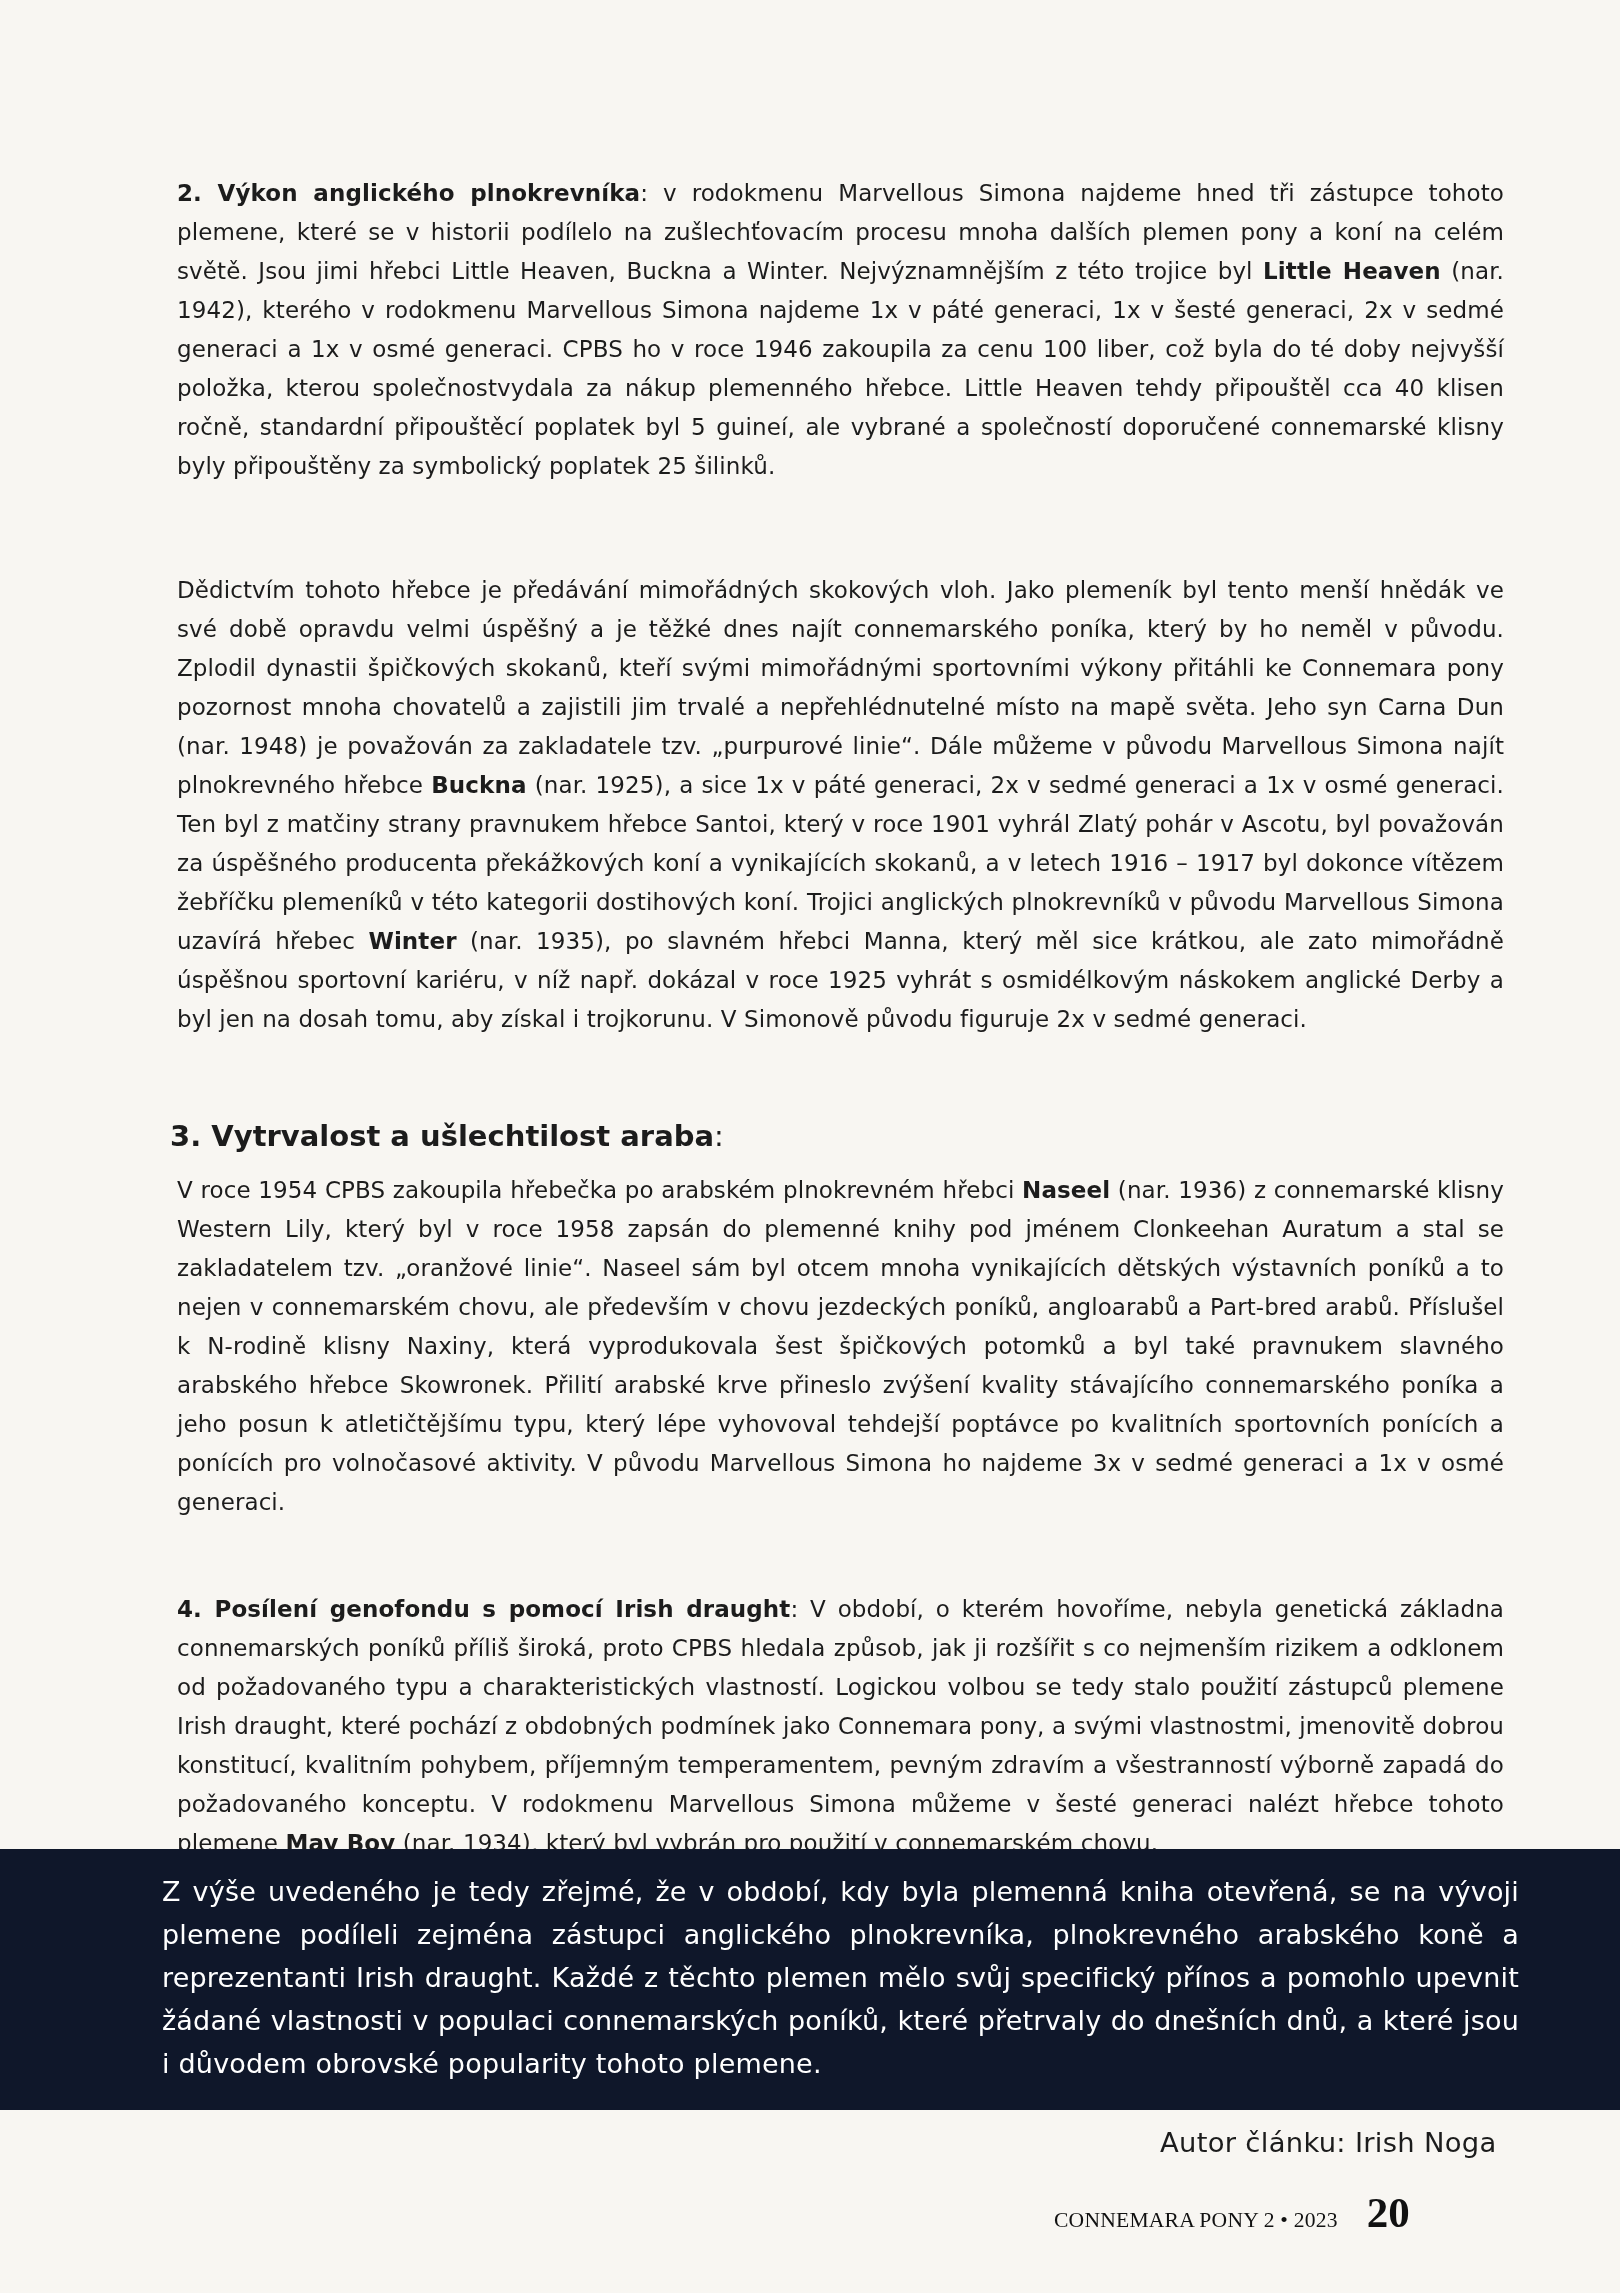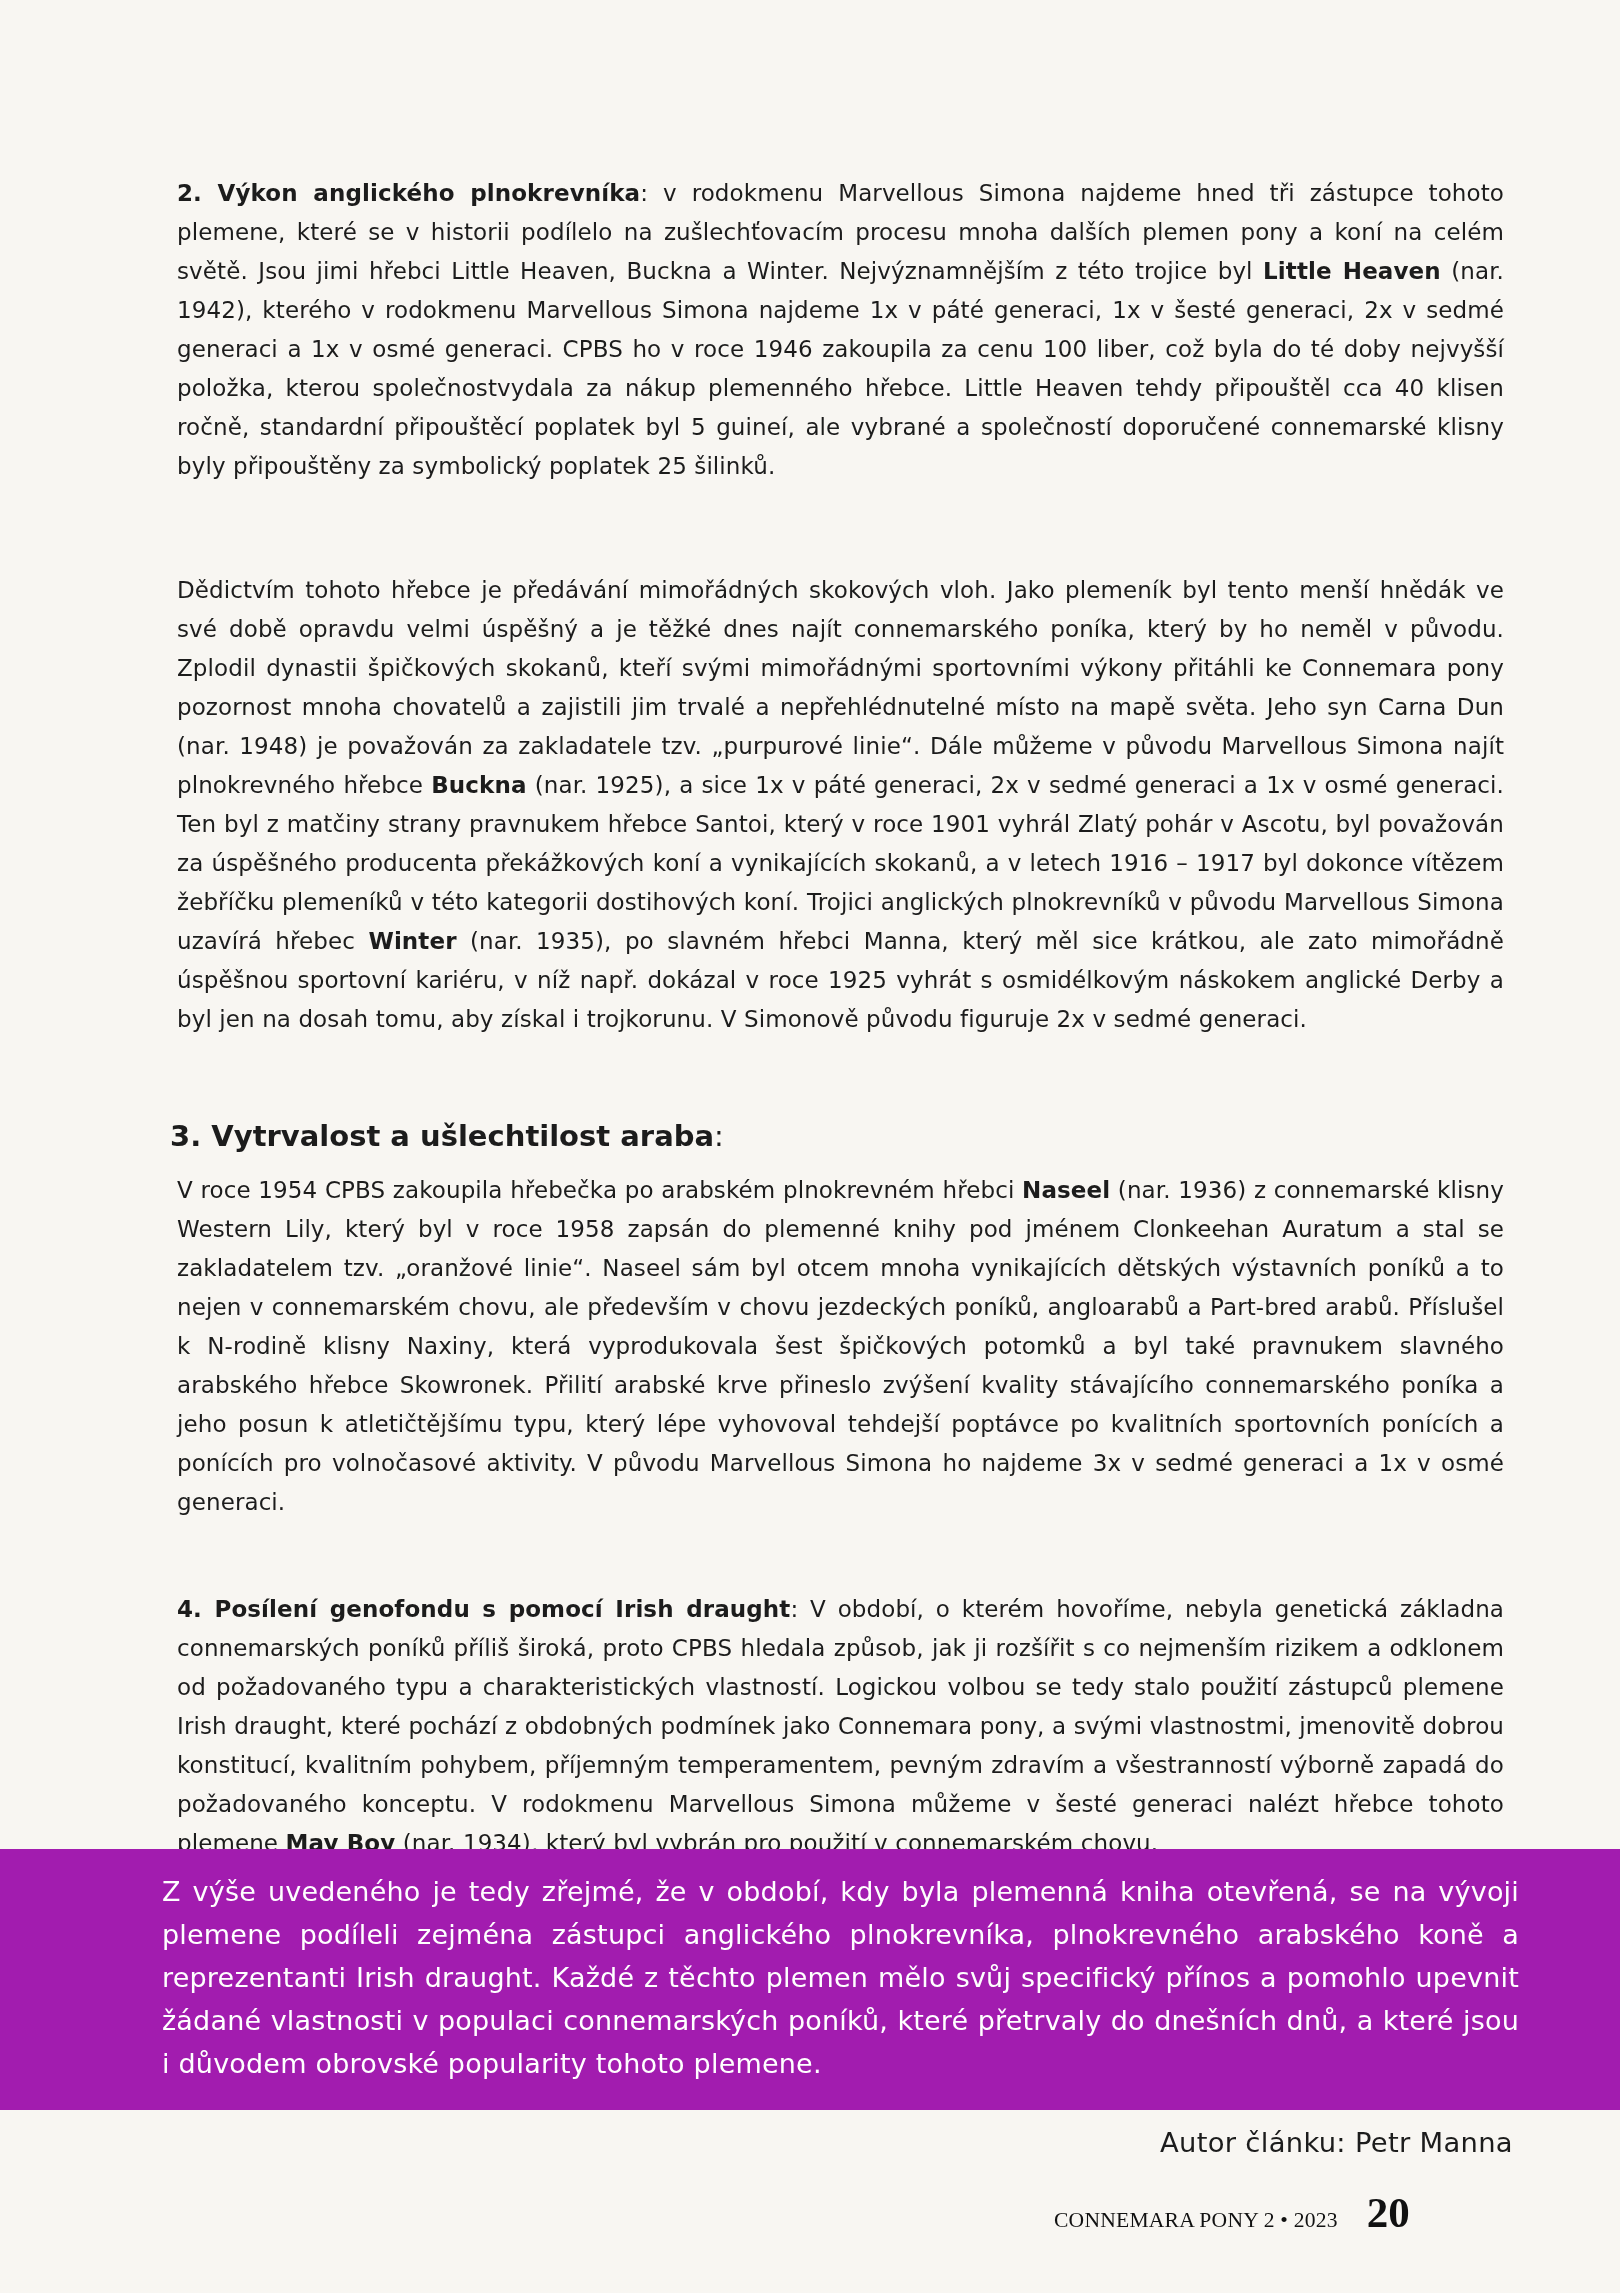--- a/index.html
+++ b/index.html
@@ -37,21 +37,21 @@
       font-size: 29px;
       line-height: 39px;
       margin: 8px;
     }
     .summary-box {
       position: absolute;
       left: 0;
       top: 1849px;
       width: 1620px;
       height: 261px;
-      background: #a21caf;
+      background: #0f172a;
     }
     .summary-text {
       position: absolute;
       left: 162px;
       top: 20.6px;
       width: 1357px;
       color: #ffffff;
       font-size: 27px;
       line-height: 43px;
       text-align: justify;
@@ -98,19 +98,19 @@
   <p class="sec3-title"><b>3. Vytrvalost a ušlechtilost araba</b><span>:</span></p>
   <p class="para"><span>V roce 1954 CPBS zakoupila hřebečka po arabském plnokrevném hřebci </span><b>Naseel</b><span> (nar. 1936) z connemarské klisny Western Lily, který byl v roce 1958 zapsán do plemenné knihy pod jménem Clonkeehan Auratum a stal se zakladatelem tzv. „oranžové linie“. Naseel sám byl otcem mnoha vynikajících dětských výstavních poníků a to nejen v connemarském chovu, ale především v chovu jezdeckých poníků, angloarabů a Part-bred arabů. Příslušel k N-rodině klisny Naxiny, která vyprodukovala šest špičkových potomků a byl také pravnukem slavného arabského hřebce Skowronek. Přilití arabské krve přineslo zvýšení kvality stávajícího connemarského poníka a jeho posun k atletičtějšímu typu, který lépe vyhovoval tehdejší poptávce po kvalitních sportovních ponících a ponících pro volnočasové aktivity. V původu Marvellous Simona ho najdeme 3x v sedmé generaci a 1x v osmé generaci.</span></p>
   <div class="gap-md"></div>
   <p class="para"><b>4. Posílení genofondu s pomocí Irish draught</b><span>: V období, o kterém hovoříme, nebyla genetická základna connemarských poníků příliš široká, proto CPBS hledala způsob, jak ji rozšířit s co nejmenším rizikem a odklonem od požadovaného typu a charakteristických vlastností. Logickou volbou se tedy stalo použití zástupců plemene Irish draught, které pochází z obdobných podmínek jako Connemara pony, a svými vlastnostmi, jmenovitě dobrou konstitucí, kvalitním pohybem, příjemným temperamentem, pevným zdravím a všestranností výborně zapadá do požadovaného konceptu. V rodokmenu Marvellous Simona můžeme v šesté generaci nalézt hřebce tohoto plemene </span><b>May Boy</b><span> (nar. 1934), který byl vybrán pro použití v connemarském chovu.</span></p>
 </div>
 
 <div class="summary-box">
   <p class="summary-text">Z výše uvedeného je tedy zřejmé, že v období, kdy byla plemenná kniha otevřená, se na vývoji plemene podíleli zejména zástupci anglického plnokrevníka, plnokrevného arabského koně a reprezentanti Irish draught. Každé z těchto plemen mělo svůj specifický přínos a pomohlo upevnit žádané vlastnosti v populaci connemarských poníků, které přetrvaly do dnešních dnů, a které jsou i důvodem obrovské popularity tohoto plemene.</p>
 </div>
 
-<div class="author">Autor článku: Petr Manna</div>
+<div class="author">Autor článku: Irish Noga</div>
 
 <div class="footer">
   <span class="footer-mag">CONNEMARA PONY 2 • 2023</span>
   <span class="footer-page">20</span>
 </div>
 
 
 </body></html>

